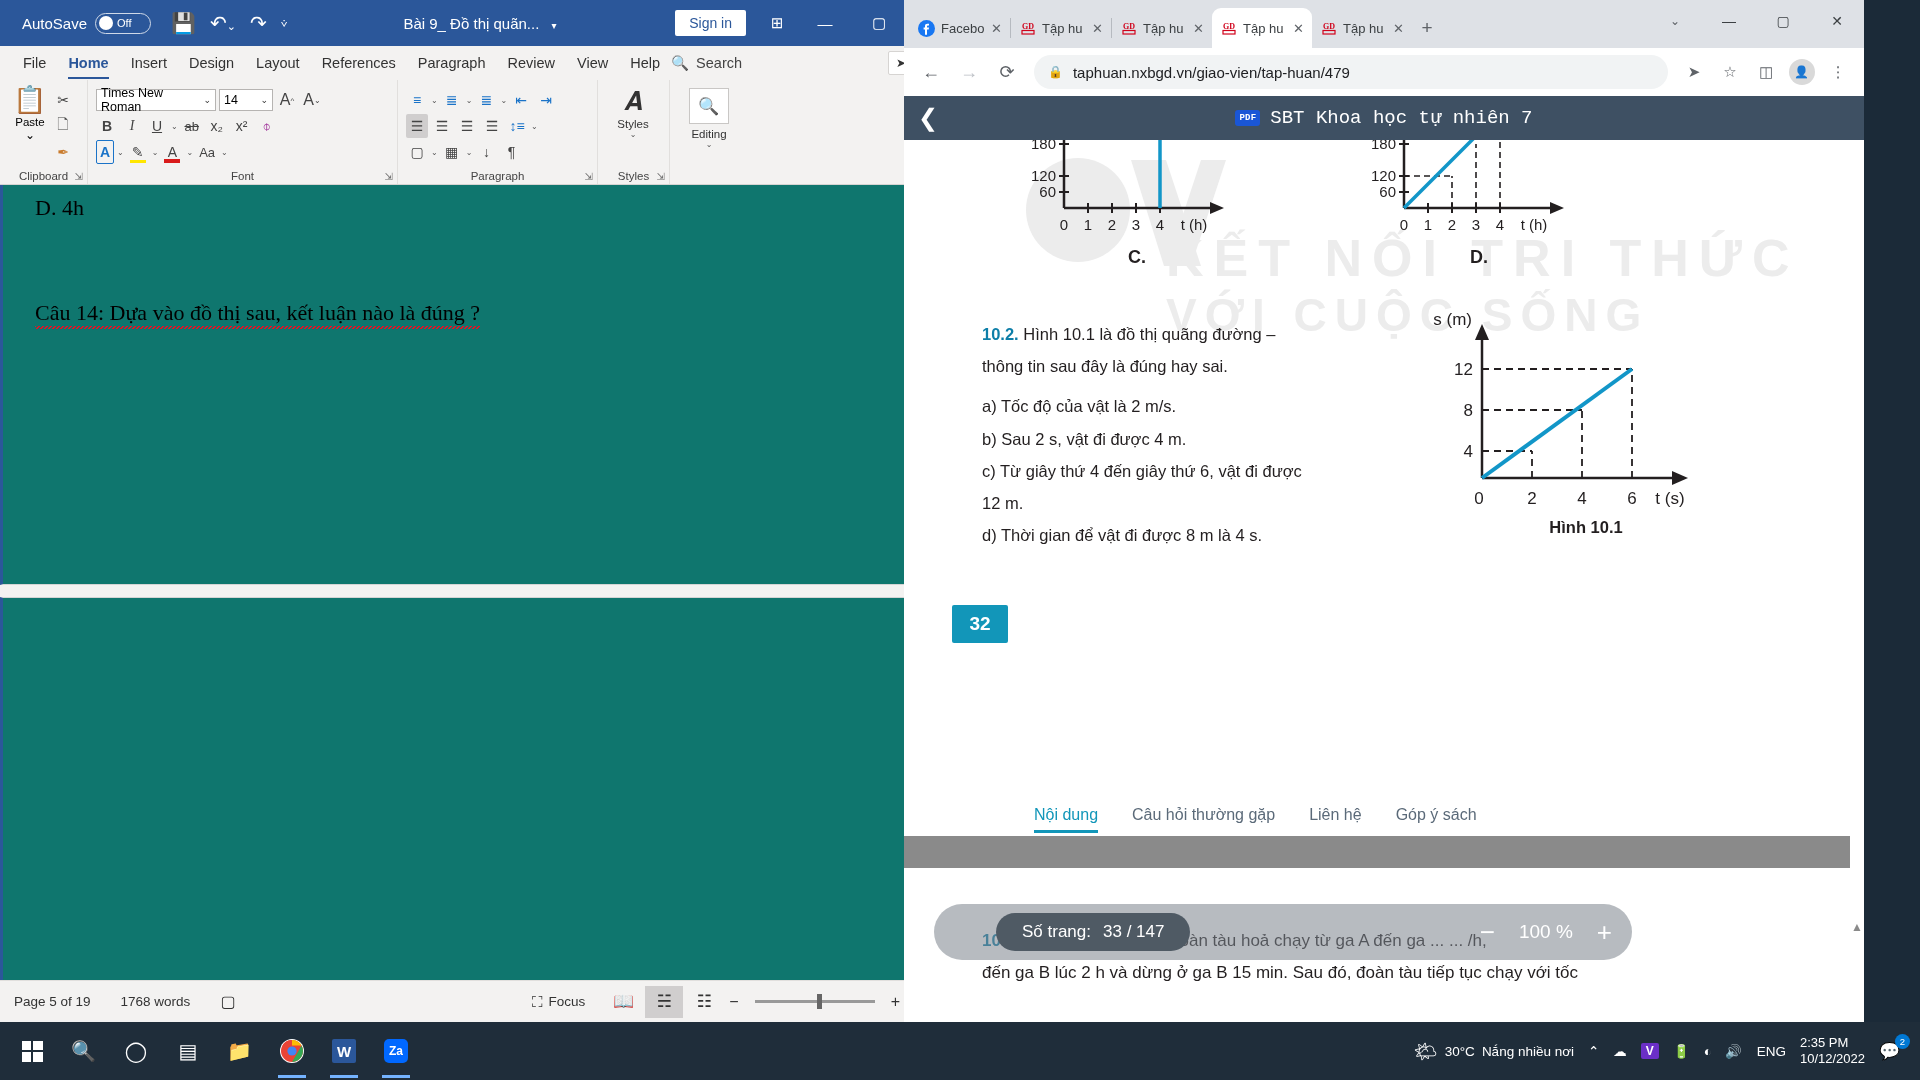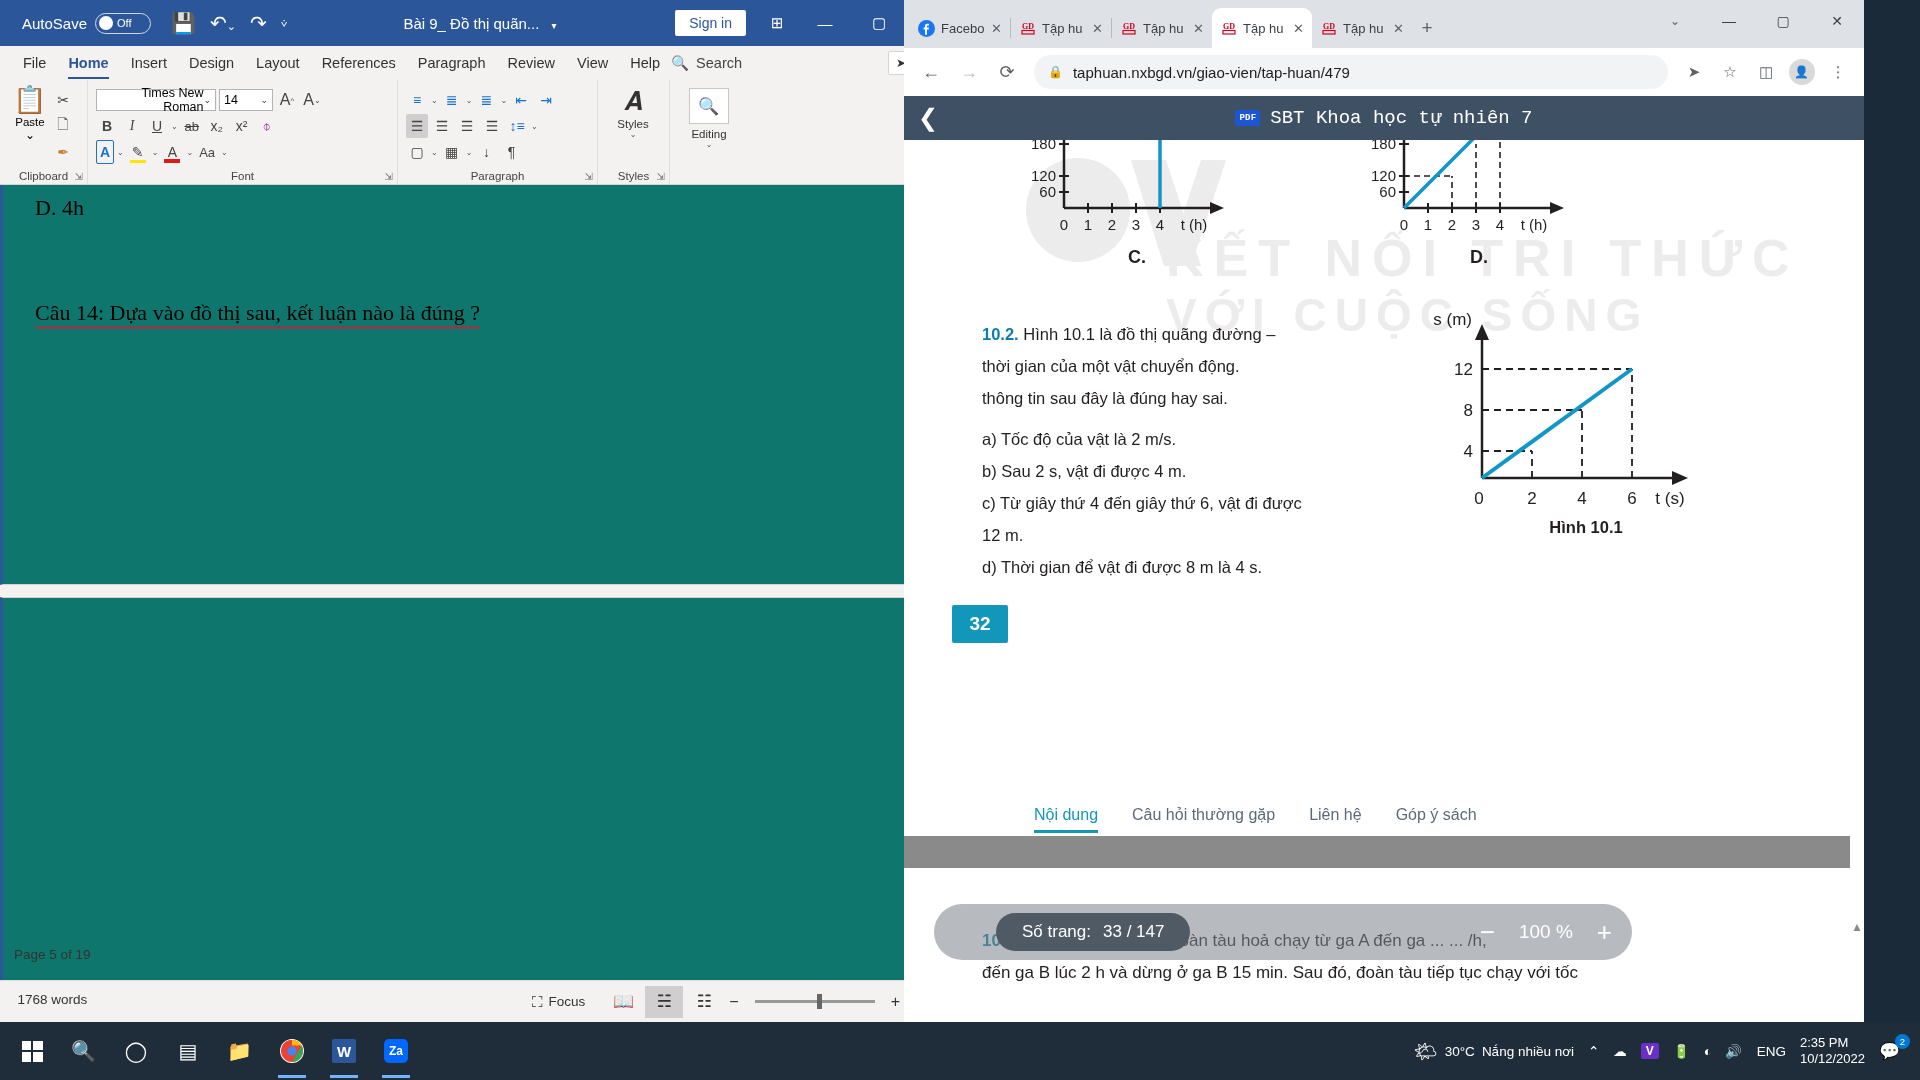--- a/index.html
+++ b/index.html
@@ -51,21 +51,21 @@
   #word-doc-area { position:absolute; top:185px; left:0; width:960px; bottom:42px; background:#f3f2f1; overflow:hidden; }
   .page { background:#0f766e; border:1px solid #d4d4d4; margin:0 auto; position:relative; }
   #page1 { width:926px; height:400px; margin-left:0; border-left:3px solid #2b579a; border-top:none; }
   #page2 { width:926px; height:400px; margin-top:12px; margin-left:0; border-left:3px solid #2b579a; }
   .doctext { font-family:"Liberation Serif", serif; font-size:22px; color:#000; }
   #txt-d4h { position:absolute; left:32px; top:10px; }
   #txt-cau14 { position:absolute; left:32px; top:115px; white-space:nowrap; }
   .squig { background-image:repeating-linear-gradient(135deg,#e81123 0 1.2px,transparent 1.2px 2.6px); background-repeat:repeat-x; background-size:4px 3px; background-position:0 100%; padding-bottom:3px; }
 
   #word-status { position:absolute; left:0; bottom:0; width:960px; height:42px; background:#f3f2f1; border-top:1px solid #e1dfdd; display:flex; align-items:center; font-size:13.5px; color:#333; }
-  #word-status .st-left { display:flex; align-items:center; gap:30px; padding-left:14px;flex-direction:column; }
+  #word-status .st-left { display:flex; align-items:center; gap:30px; padding-left:14px; }
   #word-status .st-right { margin-left:auto; display:flex; align-items:center; gap:2px; padding-right:12px; }
   .viewbtn { width:38px; height:32px; display:flex; align-items:center; justify-content:center; font-size:17px; color:#333; }
   .viewbtn.active { background:#d0cece; }
   .zoomslider { width:120px; height:3px; background:#999; position:relative; margin:0 10px; }
   .zoomknob { position:absolute; left:62px; top:-6px; width:5px; height:15px; background:#666; }
 
   
   #chrome-window { position:absolute; left:904px; top:0; width:960px; height:1022px; background:#fff; }
   #chrome-tabstrip { height:48px; background:#dee1e6; display:flex; align-items:flex-end; padding-left:6px; position:relative; }
   .ctab { height:40px; width:100px; display:flex; align-items:center; gap:6px; padding:0 8px; font-size:13px; color:#3c4043; position:relative; }
@@ -201,21 +201,21 @@
           <span class="ricon">✂</span>
           <span class="ricon">🗋</span>
           <span class="ricon" style="color:#c97b2c;">✒</span>
         </div>
       </div>
       <span class="rgroup-label">Clipboard</span>
       <span class="rgroup-launcher">⇲</span>
     </div>
 
     <div class="rgroup" style="width:310px;">
-      <div class="rrow" style="margin-top:3px;text-align:right;">
+      <div class="rrow" style="margin-top:3px;">
         <span class="fontname">
           <span>Times New Roman</span>
           <span class="fld-caret">⌄</span>
         </span>
         <span class="fontsize">
           <span>14</span>
           <span class="fld-caret">⌄</span>
         </span>
         <span class="ricon" style="font-size:16px;">A<sup style="font-size:8px;">^</sup></span>
         <span class="ricon" style="font-size:16px;">A<sup style="font-size:8px;">⌄</sup></span>
@@ -499,21 +499,20 @@
       </g>
       <line x1="40" y1="130" x2="136" y2="34" stroke="#1296c8" stroke-width="3.5"></line>
     </svg>
     <span class="opt-letter" style="left:566px;top:107px;">D.</span>
 
     <div id="q102" class="pdf-body">
       <div class="just">
         <span class="q-num">10.2.</span>
         <span>Hình 10.1 là đồ thị quãng đường –</span>
       </div>
-      <div>thời gian của một vật chuyển động.</div>
       <div>thông tin sau đây là đúng hay sai.</div>
       <div style="height:8px;"></div>
       <div>a) Tốc độ của vật là 2 m/s.</div>
       <div>b) Sau 2 s, vật đi được 4 m.</div>
       <div>c) Từ giây thứ 4 đến giây thứ 6, vật đi được 12 m.</div>
       <div>d) Thời gian để vật đi được 8 m là 4 s.</div>
     </div>
 
     <svg style="position:absolute;left:520px;top:170px;width:300px;height:210px;" viewBox="0 0 300 210">
       <line x1="58" y1="168" x2="58" y2="18" stroke="#231f20" stroke-width="2.5"></line>

